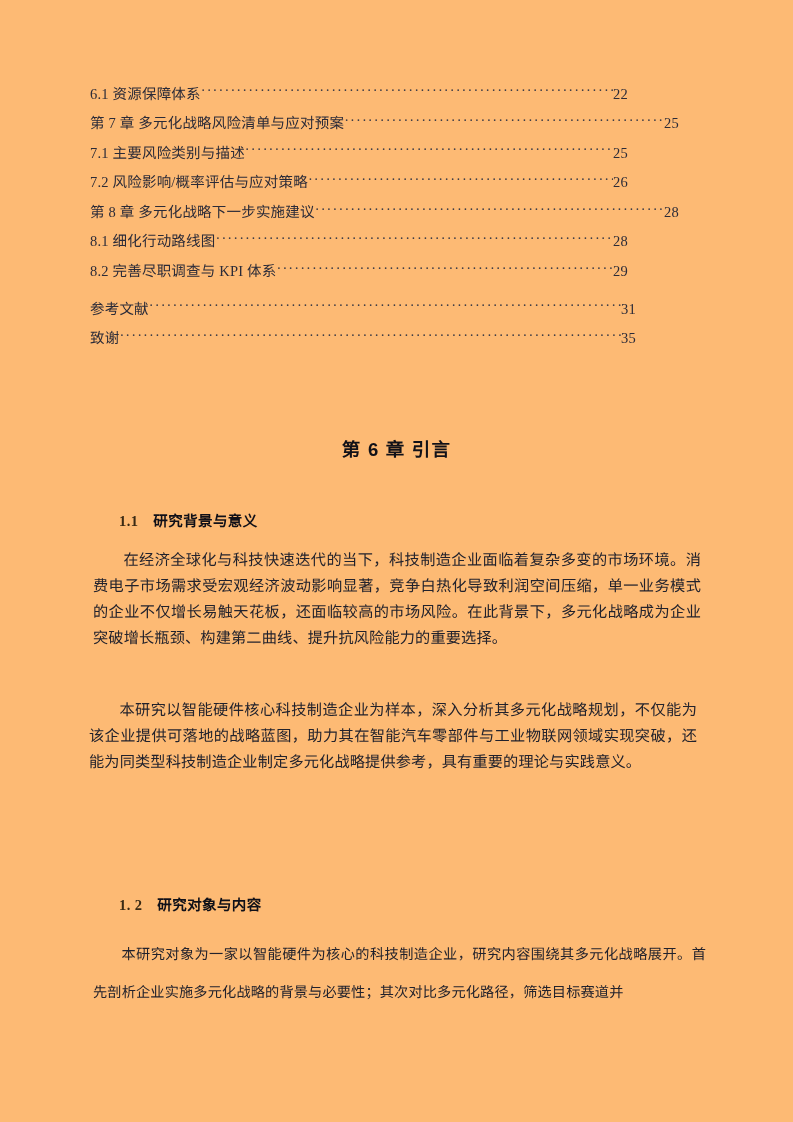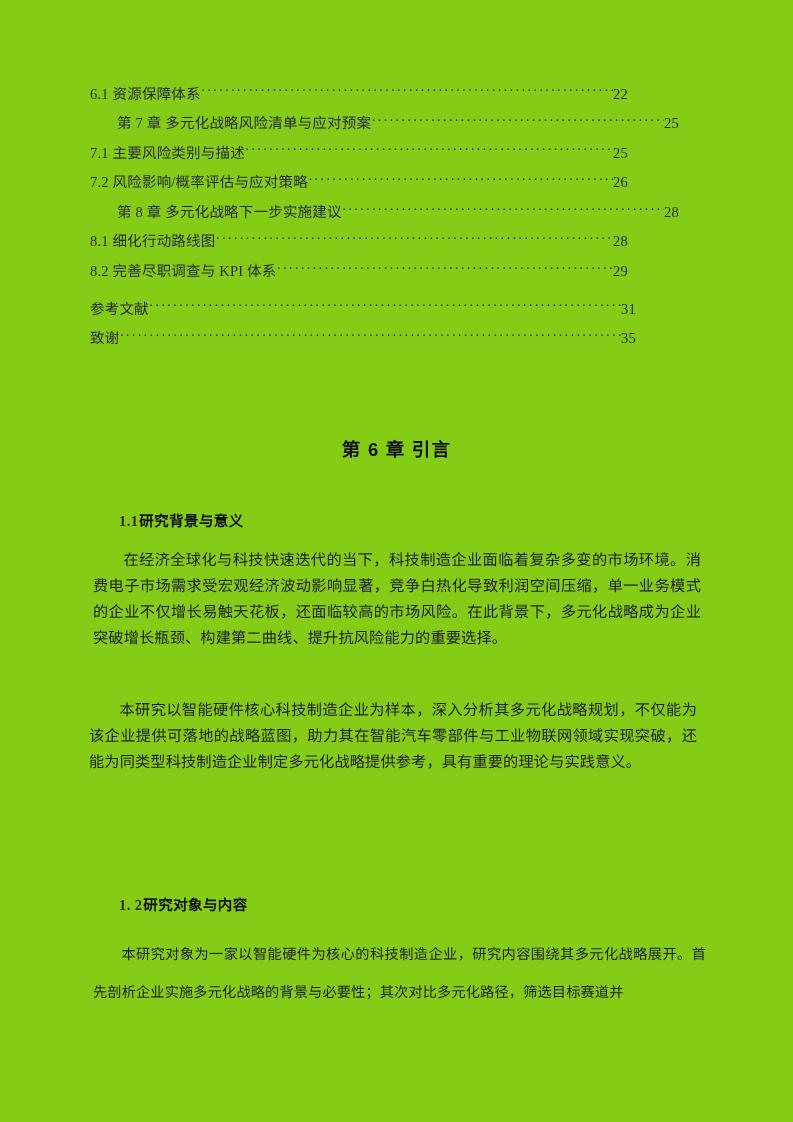--- a/index.html
+++ b/index.html
@@ -13,21 +13,21 @@
     height: 1122px;
     position: relative;
     font-family: "Liberation Serif", "DejaVu Serif", serif;
     color: #1d1d26;
     overflow: hidden;
   }
 
   .page {
     position: absolute;
     inset: 0;
-    background: #84cc16;
+    background: #fdba74;
   }
 
   
   .toc {
     position: absolute;
     left: 90px;
     top: 84px;
     width: 616px;
   }
 
@@ -67,21 +67,21 @@
   }
   .toc-page {
     flex: 0 0 auto;
     font-size: 14.5px;
     color: #2b2b38;
   }
 
   
   .toc-row.level-sub .toc-dots { max-width: none; }
   .toc-row.level-sub { padding-right: 78px; }
-  .toc-row.level-chapter { padding-right: 27px; margin-left: 27px; }
+  .toc-row.level-chapter { padding-right: 27px; }
   .toc-row.level-back { padding-right: 70px; }
 
   
   .toc-row.first-back { margin-top: 8px; text-align: right; }
 
   
   .chapter-title {
     position: absolute;
     left: 0;
     right: 0;
@@ -101,21 +101,21 @@
     font-weight: bold;
     font-size: 14.5px;
     letter-spacing: 0.4px;
     color: #101018;
     white-space: nowrap;
   }
   .sec-heading .num {
     color: #3a2a14;
     font-family: "Liberation Serif", "DejaVu Serif", serif;
     font-weight: bold;
-    margin-right: 1px;
+    margin-right: 15px;
   }
   #sec-1-1 { left: 119px; top: 509px; }
   #sec-1-2 { left: 119px; top: 893px; }
 
   
   .para {
     position: absolute;
     font-size: 15.2px;
     line-height: 26px;
     text-align: justify;

